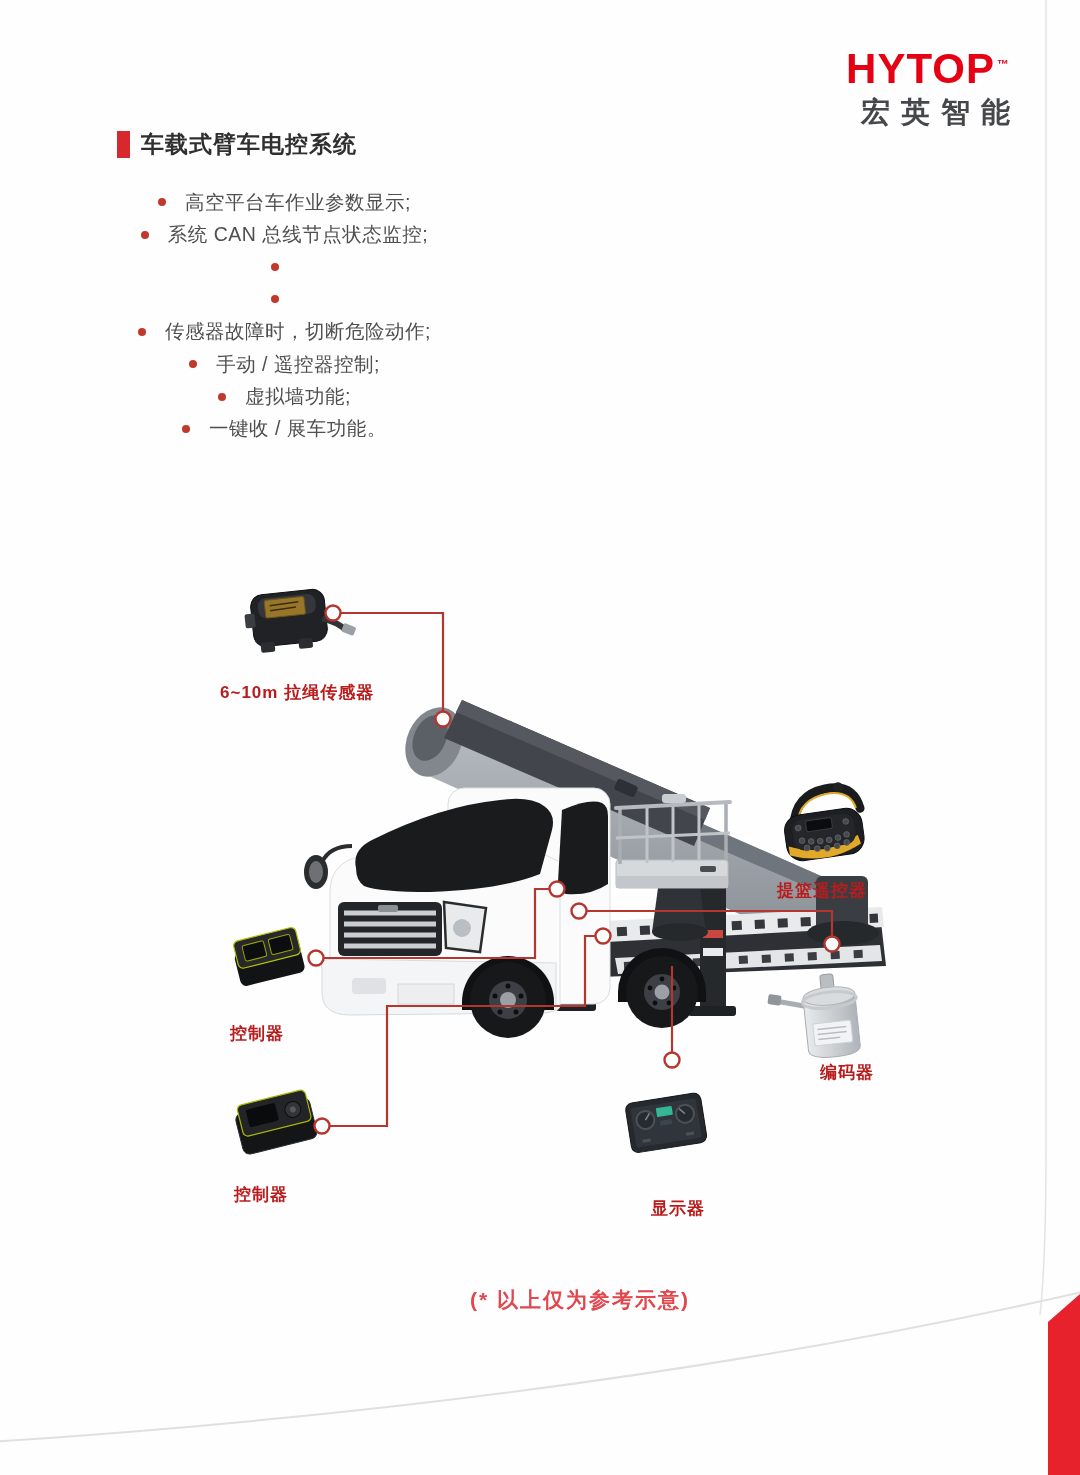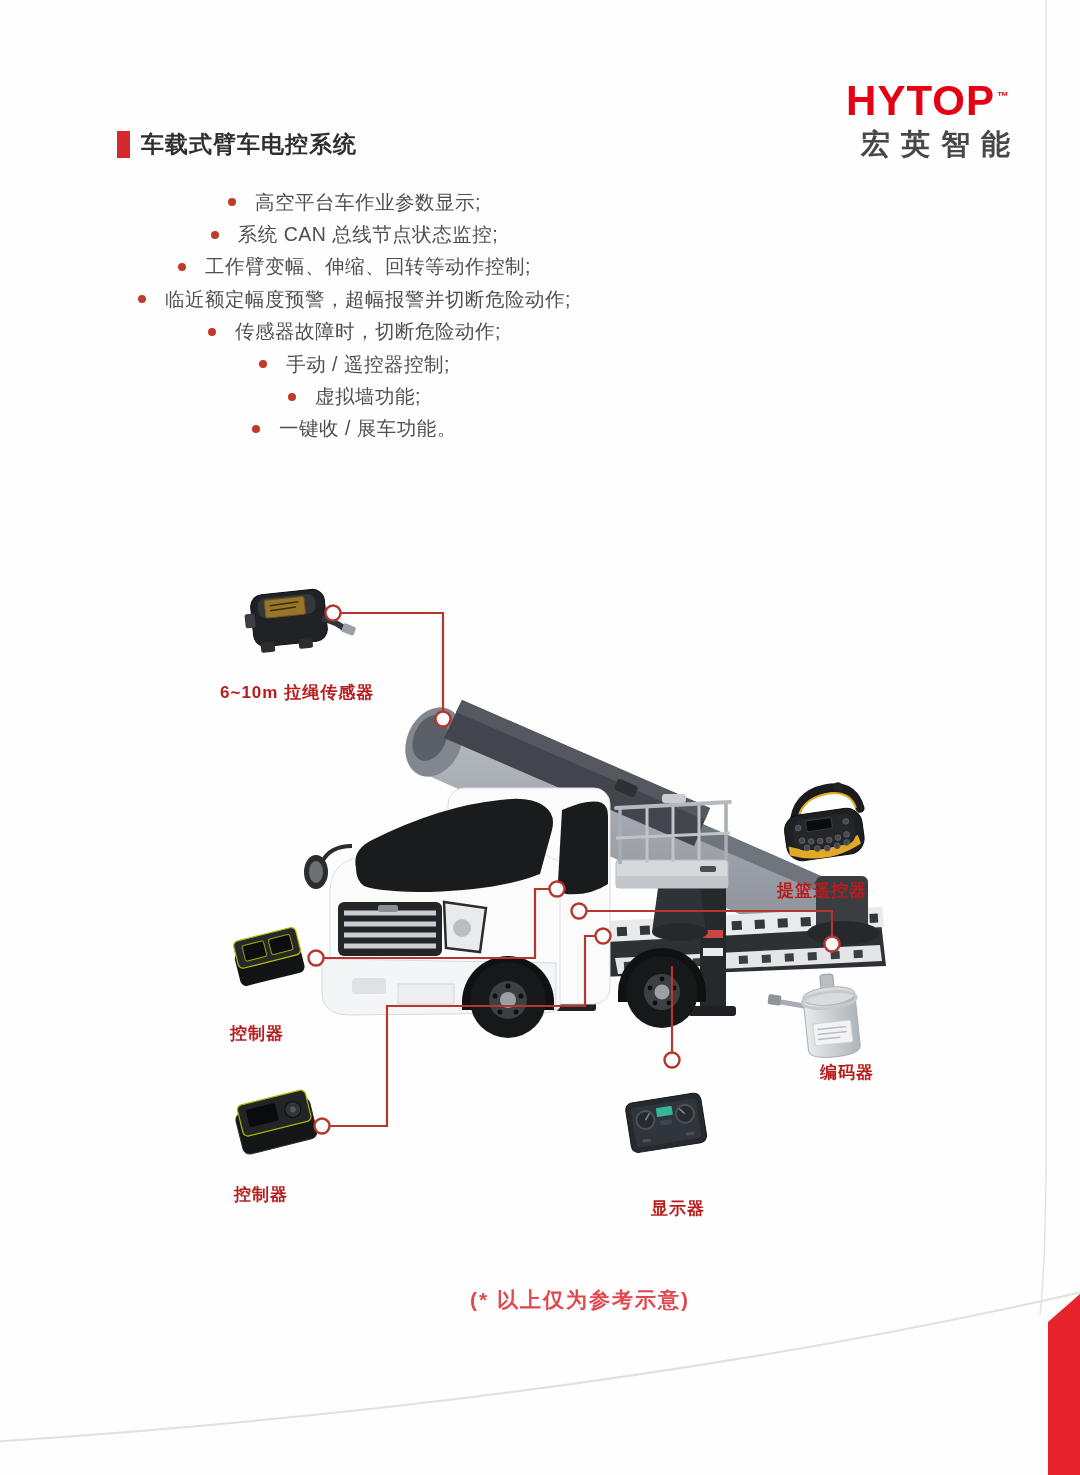--- a/index.html
+++ b/index.html
@@ -1,20 +1,20 @@
 <!DOCTYPE html>
 <html><head>
 <meta charset="utf-8">
 <style>
   html,body{margin:0;padding:0;background:#ffffff;}
   .page{position:relative;width:1080px;height:1475px;background:#fefefe;overflow:hidden;
         font-family:"Liberation Sans","DejaVu Sans",sans-serif;}
   .bg-svg{position:absolute;left:0;top:0;width:1080px;height:1475px;}
   
-  .logo{position:absolute;top:44px;right:70px;text-align:right;margin-top:32px;}
+  .logo{position:absolute;top:44px;right:70px;text-align:right;}
   .logo-top{font-size:42px;line-height:40px;font-weight:800;color:#e60013;letter-spacing:1px;}
   .logo-top sup{font-size:12px;font-weight:700;vertical-align:super;margin-left:2px;}
   .logo-sub{font-size:29px;font-weight:700;color:#46474a;letter-spacing:11px;margin-top:4px;margin-right:-11px;}
   
   .title-row{position:absolute;left:117px;top:129px;display:flex;align-items:center;}
   .title-bar{display:inline-block;width:13px;height:27px;background:#d7282e;margin-right:11px;}
   .title-text{font-size:23px;font-weight:700;color:#2f2f31;letter-spacing:1px;}
   
   .features{position:absolute;left:138px;top:186px;margin:0;padding:0;list-style:none;}
   .features li{height:32.4px;display:flex;align-items:center;justify-content:center;}
@@ -256,25 +256,23 @@
     <li>
         <span class="dot"></span>
         <span class="ftxt">高空平台车作业参数显示;</span>
       </li>
     <li>
         <span class="dot"></span>
         <span class="ftxt">系统 CAN 总线节点状态监控;</span>
       </li>
     <li>
         <span class="dot"></span>
-        <span class="ftxt">工作臂变幅、伸缩、回转等动作控制;</span>
-      </li>
-    <li>
-        <span class="dot"></span>
-        <span class="ftxt">临近额定幅度预警，超幅报警并切断危险动作;</span>
+      </li>
+    <li>
+        <span class="dot"></span>
       </li>
     <li>
         <span class="dot"></span>
         <span class="ftxt">传感器故障时，切断危险动作;</span>
       </li>
     <li>
         <span class="dot"></span>
         <span class="ftxt">手动 / 遥控器控制;</span>
       </li>
     <li>

